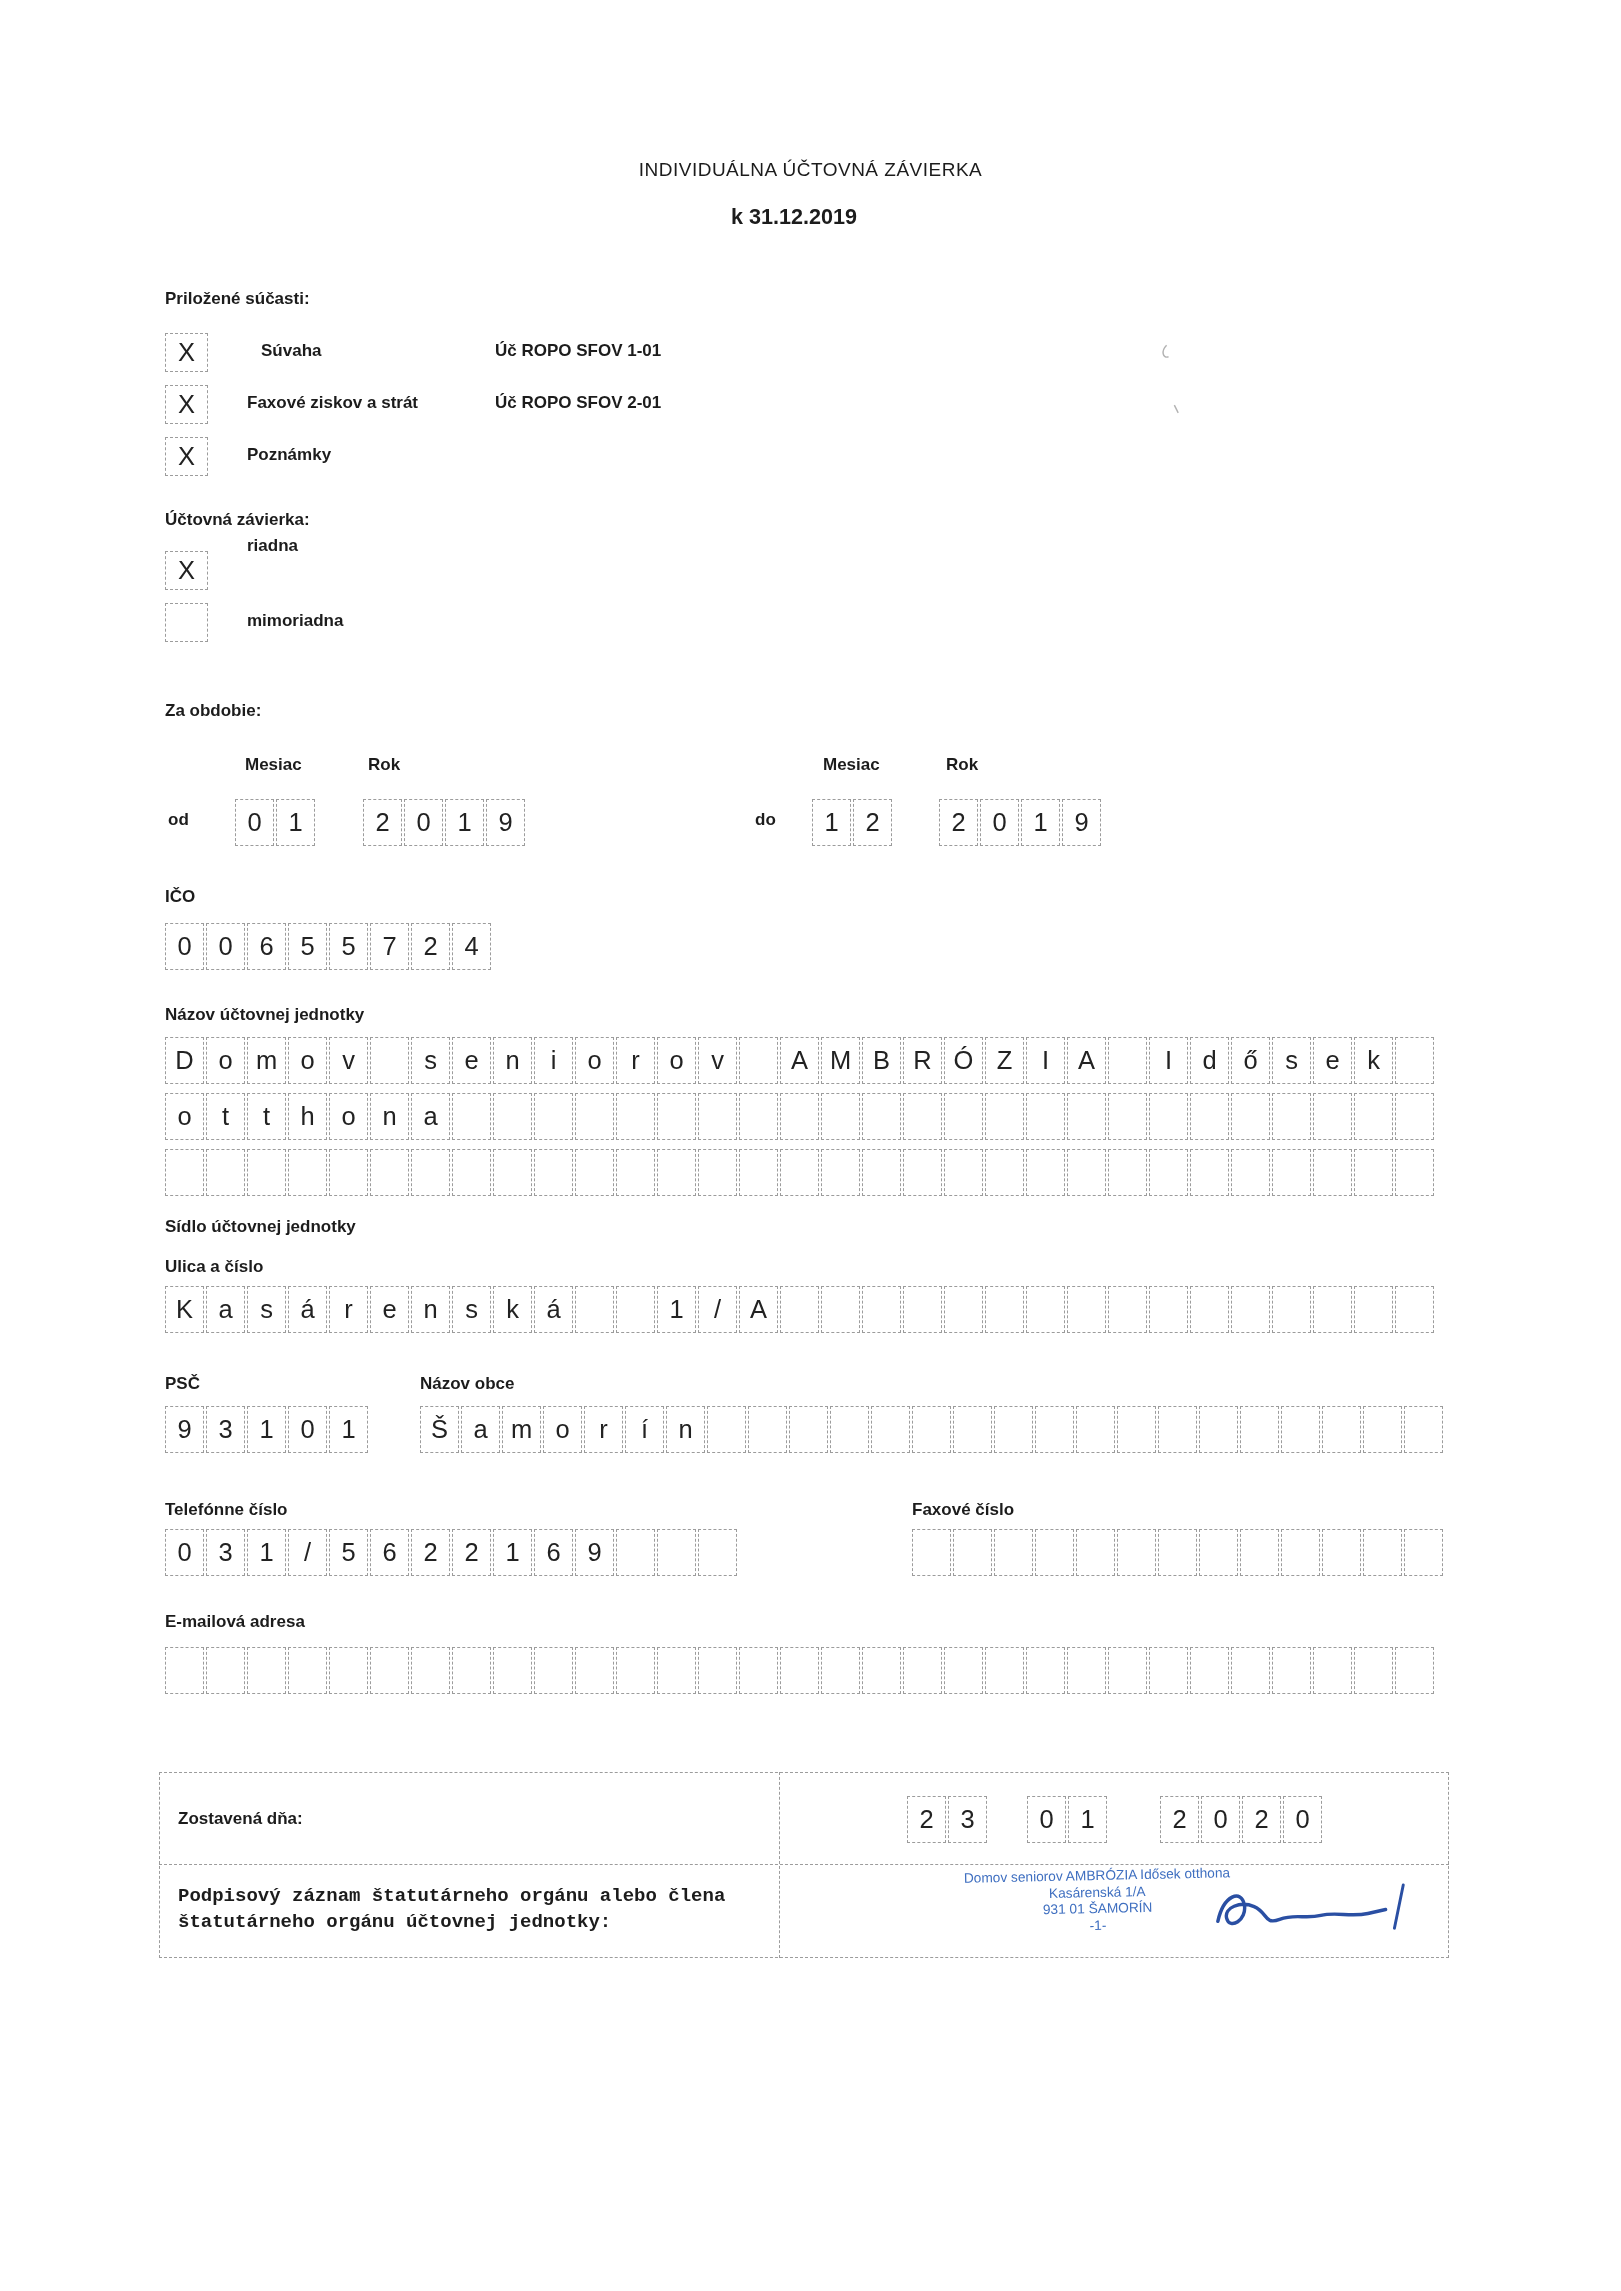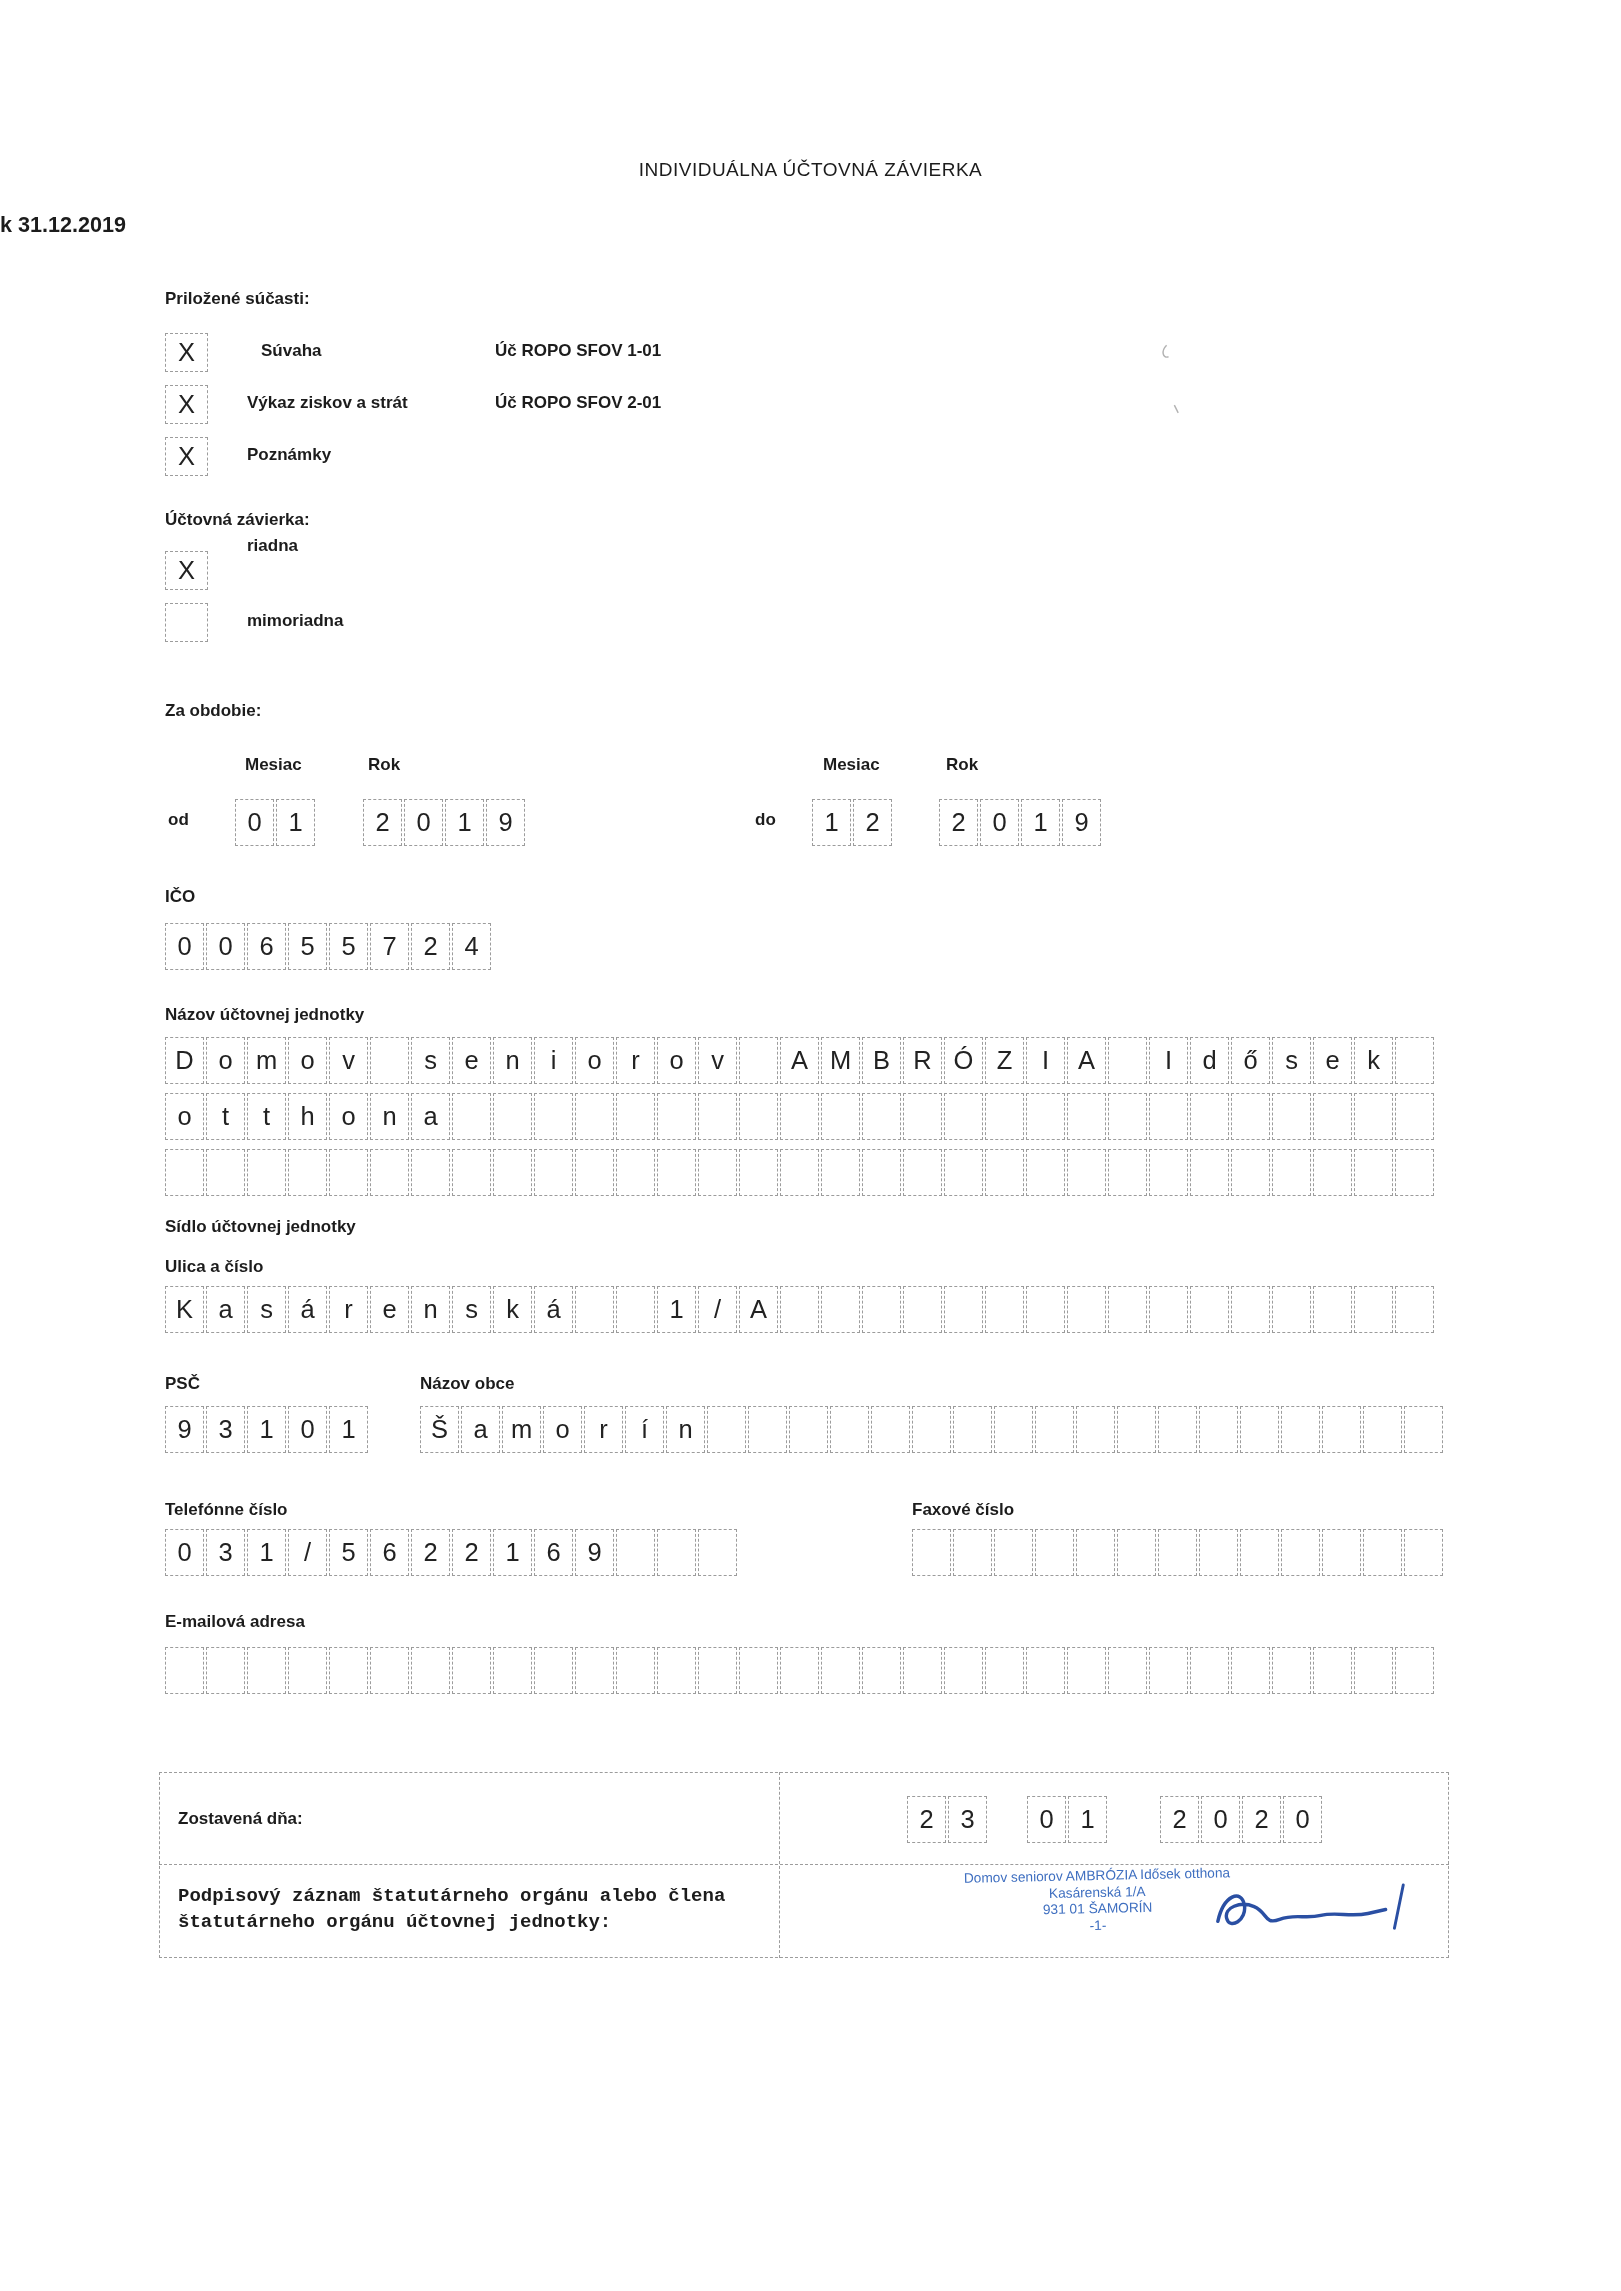--- a/index.html
+++ b/index.html
@@ -33,34 +33,34 @@
   .stamp { font-size:13.7px; line-height:16.7px; text-align:center; transform:rotate(-1.2deg); }
   .stamp-line { white-space:nowrap; }
   .artifact { color:#8a8a8a; opacity:0.65; }
 </style>
 </head>
 <body>
 
 <div class="page">
 
   <div class="title abs" style="left:0;top:139px;width:1621px;text-align:center">INDIVIDUÁLNA ÚČTOVNÁ ZÁVIERKA</div>
-  <div class="subtitle abs" style="left:0;top:212px;width:1588px;">k 31.12.2019</div>
+  <div class="subtitle abs" style="left:0;top:204px;width:1588px;text-align:center">k 31.12.2019</div>
 
   <div class="label abs" style="left:165px;top:289px">Priložené súčasti:</div>
 
   <div class="checkbox" style="left:165px;top:333px">
     <span>X</span>
   </div>
   <div class="label abs" style="left:261px;top:341px">Súvaha</div>
   <div class="label abs" style="left:495px;top:341px">Úč ROPO SFOV 1-01</div>
 
   <div class="checkbox" style="left:165px;top:385px">
     <span>X</span>
   </div>
-  <div class="label abs" style="left:247px;top:393px">Výkaz ziskov a strát</div>
+  <div class="label abs" style="left:247px;top:393px">Faxové ziskov a strát</div>
   <div class="label abs" style="left:495px;top:393px">Úč ROPO SFOV 2-01</div>
 
   <div class="checkbox" style="left:165px;top:437px">
     <span>X</span>
   </div>
   <div class="label abs" style="left:247px;top:445px">Poznámky</div>
 
   <div class="label abs" style="left:165px;top:510px">Účtovná závierka:</div>
 
   <div class="checkbox" style="left:165px;top:551px">

